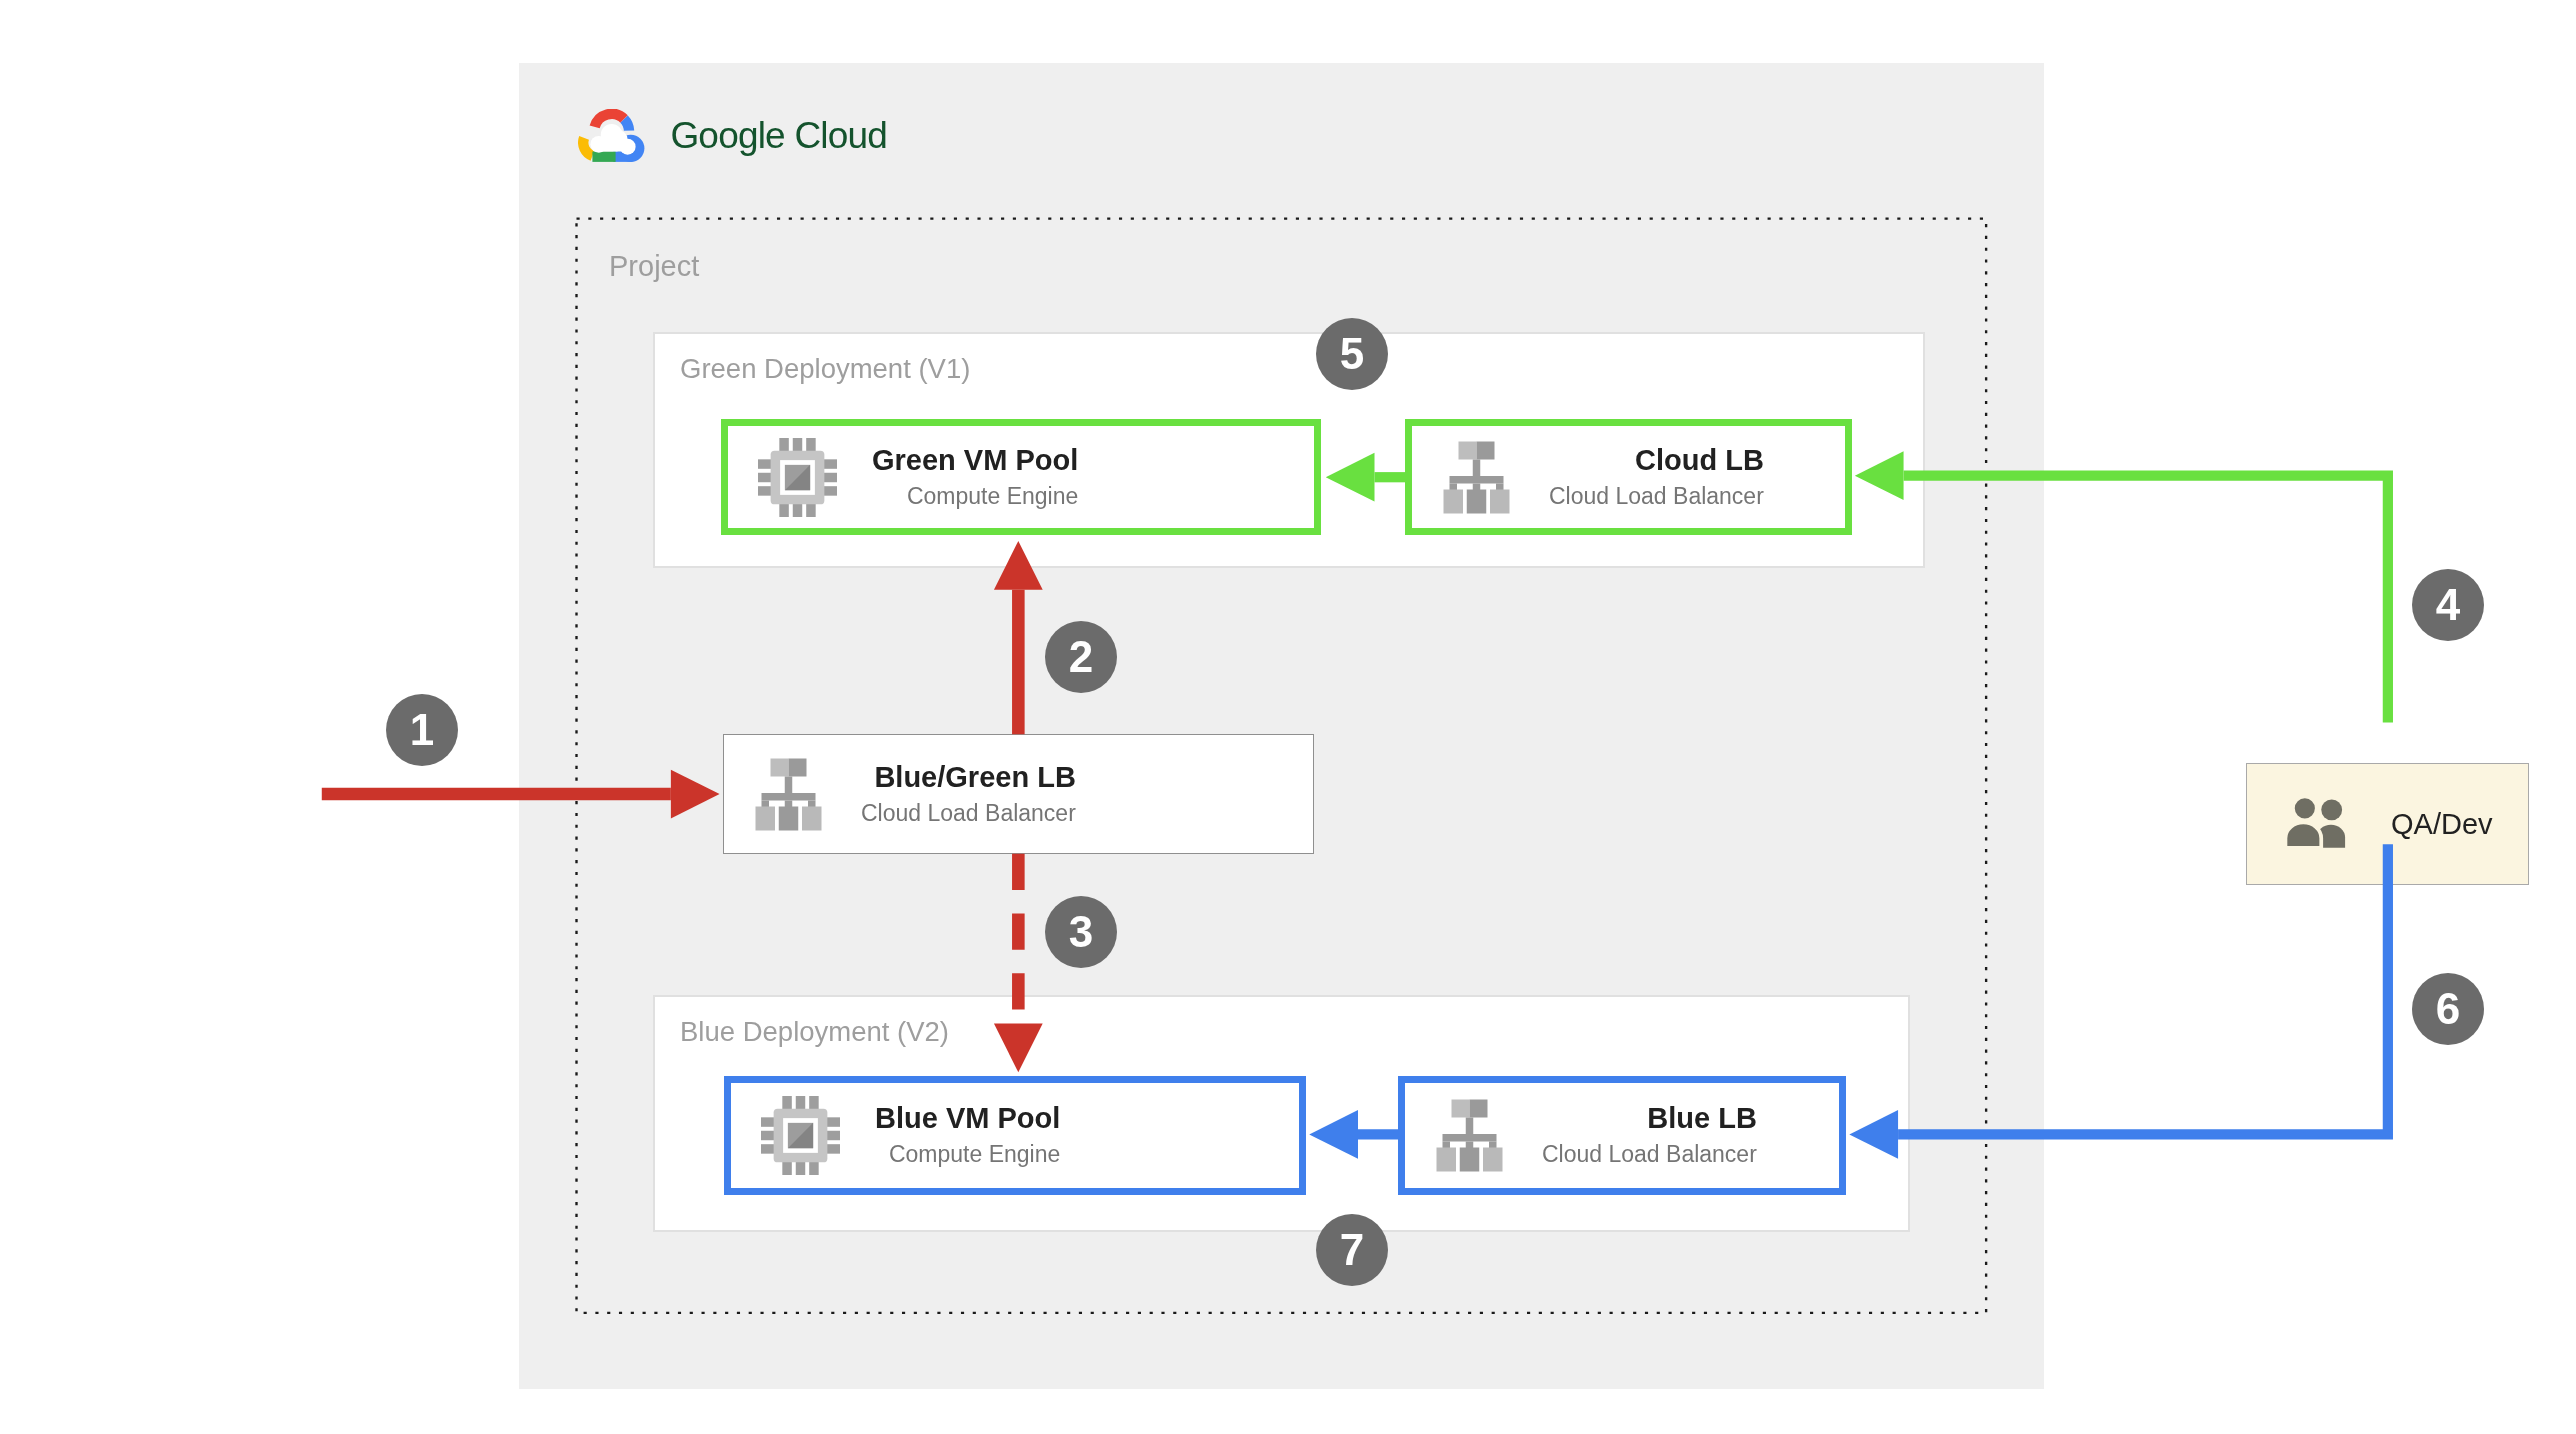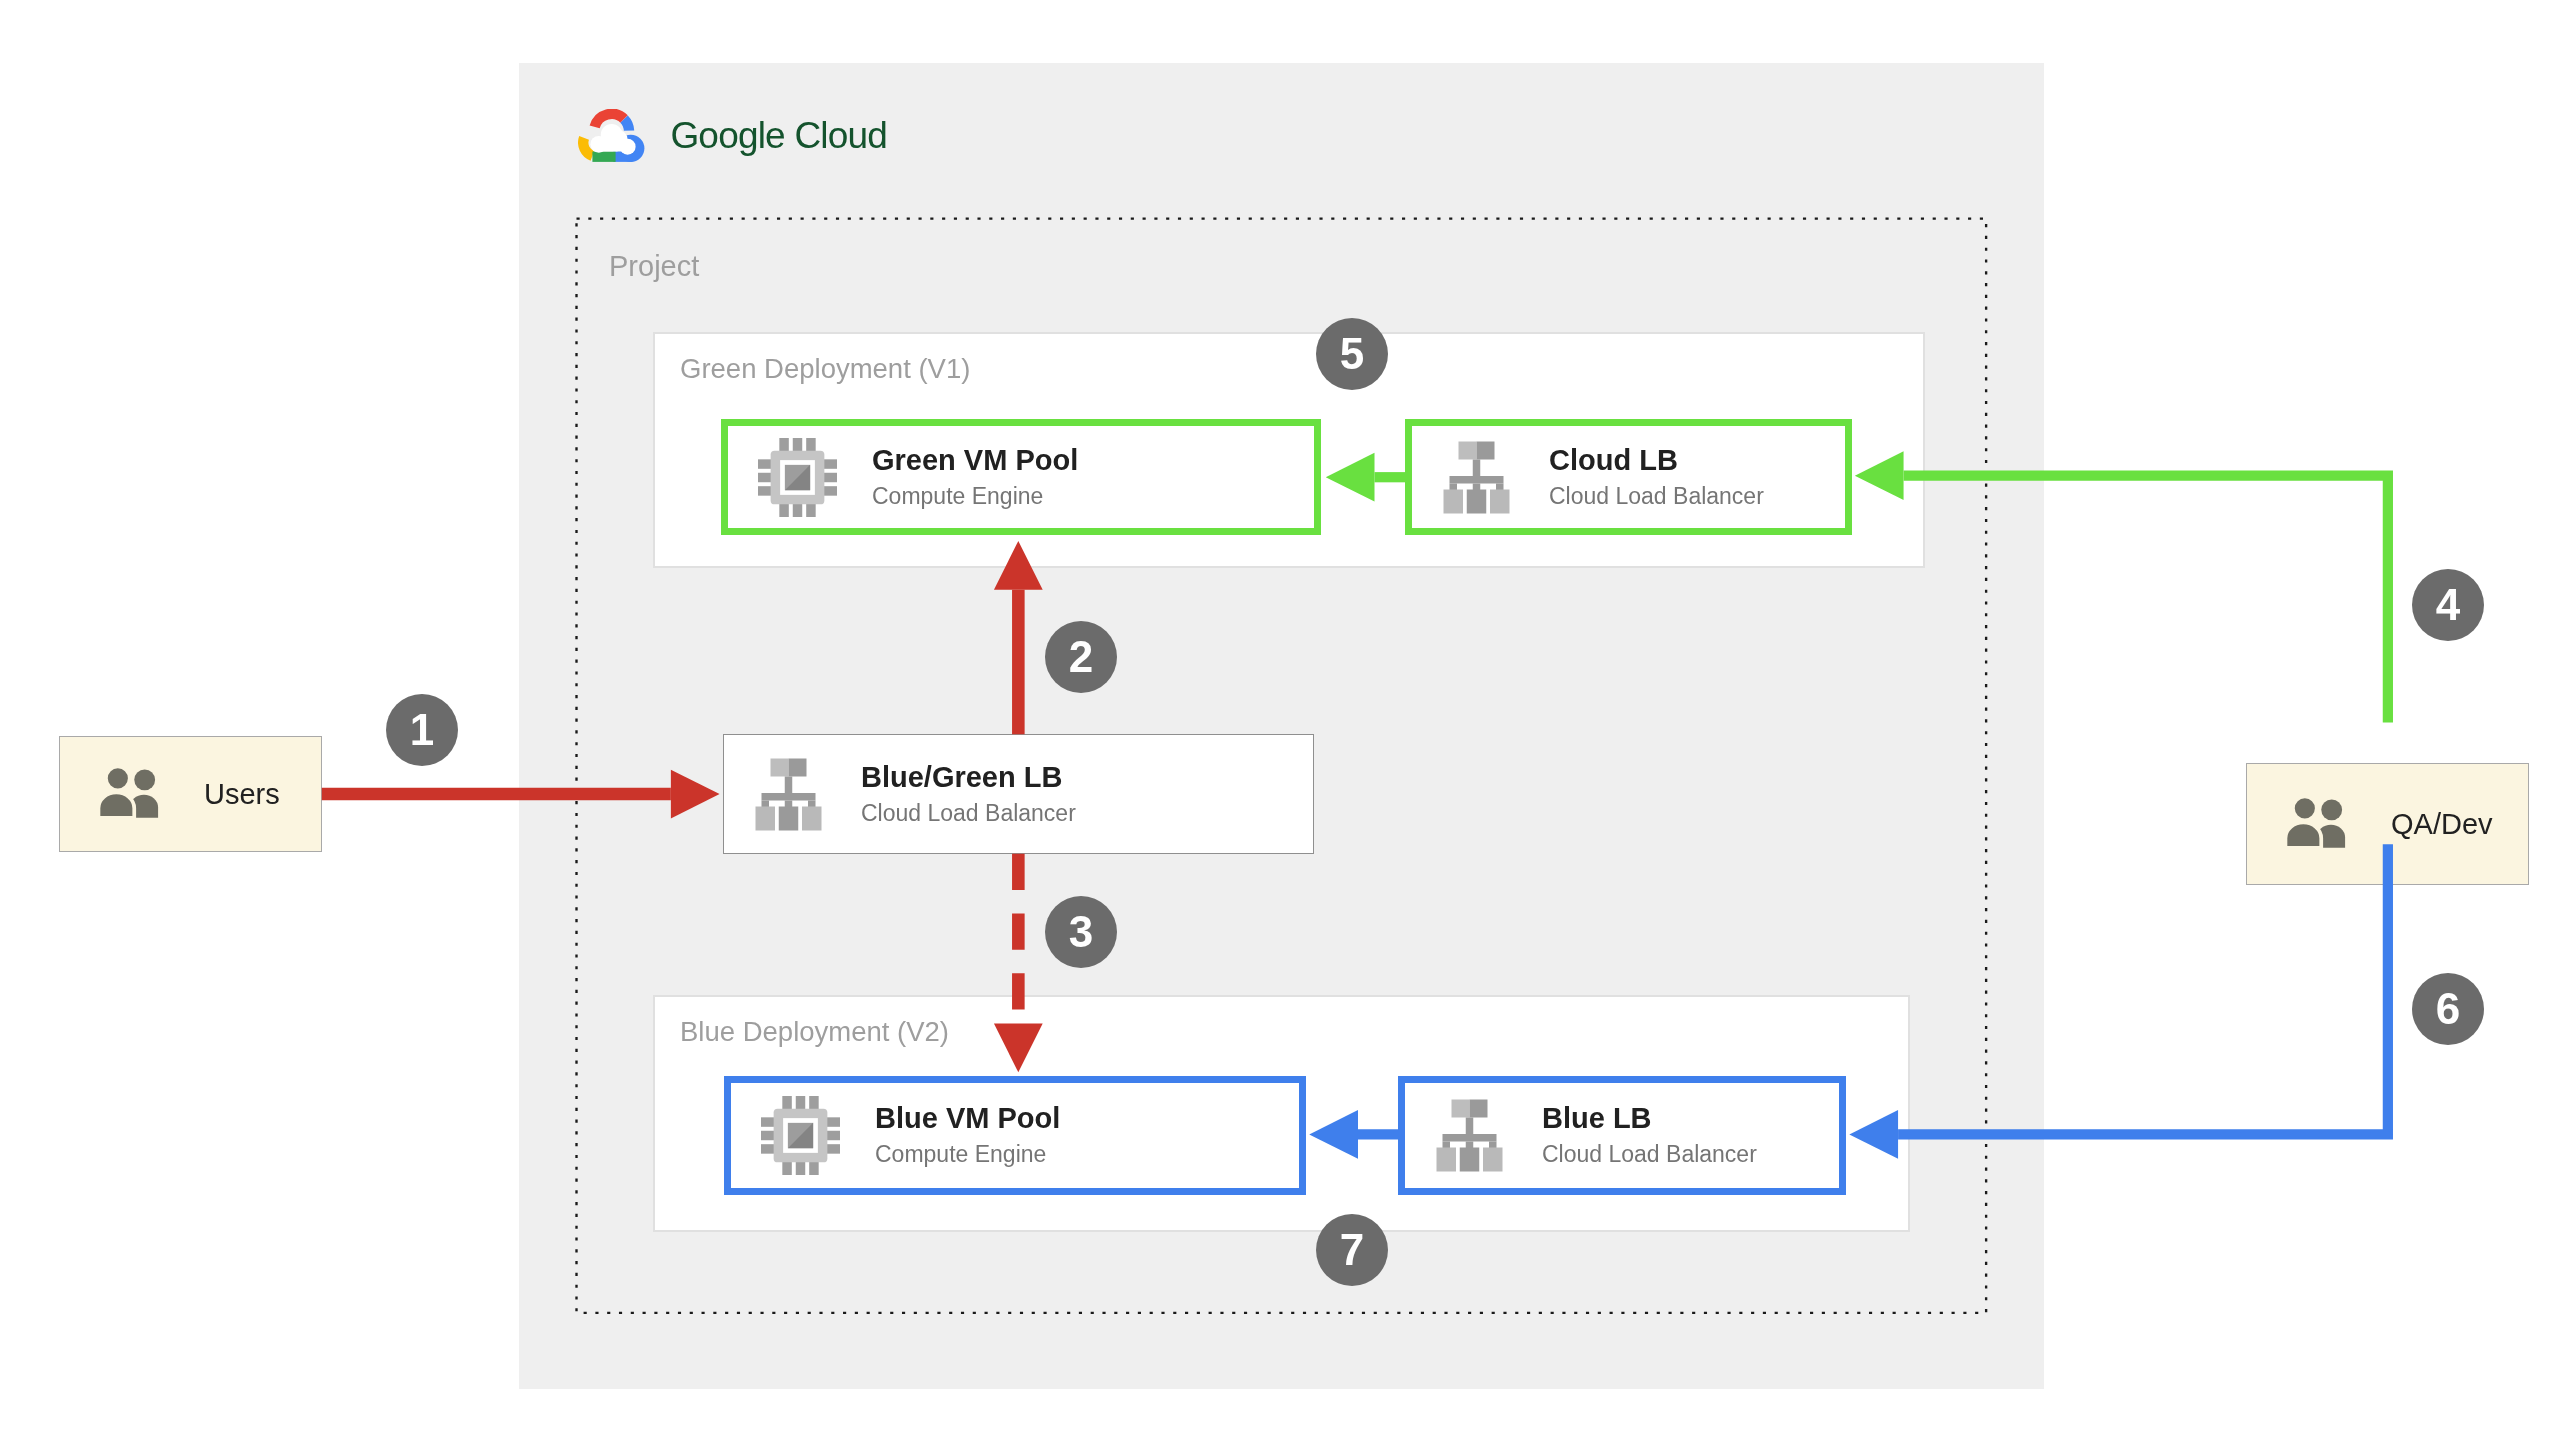--- a/index.html
+++ b/index.html
@@ -8,21 +8,21 @@
     font-family:"Liberation Sans","DejaVu Sans",sans-serif;
   }
   .gray-panel{position:absolute;left:519px;top:63px;width:1525px;height:1326px;background:#EFEFEF;}
   .logo{position:absolute;left:578px;top:109px;display:flex;align-items:center;gap:20.4px;}
   .logo-text{font-size:37px;color:#14532d;font-weight:500;letter-spacing:-0.8px;white-space:nowrap;}
   .project-label{position:absolute;left:609px;top:250px;font-size:29px;color:#9E9E9E;}
   .deploy-box{position:absolute;background:#ffffff;border:2.4px solid #E0E0E0;box-sizing:border-box;}
   .deploy-box .deploy-label{position:absolute;left:25px;top:19px;font-size:27.5px;color:#9E9E9E;white-space:nowrap;}
   .deploy-green{left:653px;top:332px;width:1272px;height:236px;}
   .deploy-blue{left:653px;top:995px;width:1257px;height:237px;}
-  .node{position:absolute;background:#ffffff;box-sizing:border-box;display:flex;align-items:center;padding-left:30px;gap:35px;}
+  .node{position:absolute;background:#ffffff;box-sizing:border-box;display:flex;align-items:center;padding-left:30px;gap:35px;text-align:right;}
   .node .ttl{font-size:29px;color:#212121;font-weight:600;line-height:38px;white-space:nowrap;}
   .node .sub{font-size:23px;color:#757575;font-weight:400;line-height:35px;white-space:nowrap;}
   .green-border{border:7px solid #69E040;}
   .blue-border{border:7px solid #3F7FEC;}
   .gray-border{border:1.6px solid #8F8F8F;}
   .node-green-vm{left:721px;top:419px;width:600px;height:116px;}
   .node-green-lb{left:1405px;top:419px;width:447px;height:116px;}
   .node-router{left:723px;top:734px;width:591px;height:120px;}
   .node-blue-vm{left:724px;top:1076px;width:582px;height:119px;}
   .node-blue-lb{left:1398px;top:1076px;width:448px;height:119px;}
@@ -180,33 +180,20 @@
       <rect x="2" y="68" width="26" height="32" fill="#B9B9B9"></rect>
         <rect x="33" y="68" width="26" height="32" fill="#9A9A9A"></rect>
         <rect x="64" y="68" width="26" height="32" fill="#B9B9B9"></rect>
     </svg>
     <div>
       <div class="ttl">Blue LB</div>
       <div class="sub">Cloud Load Balancer</div>
     </div>
   </div>
 
-  <div class="ext-box ext-users">
-    <svg width="82" height="60" viewBox="0 0 110 80">
-      <g fill="#6F6E63">
-        <circle cx="72" cy="21" r="14"></circle>
-        <path d="M52,72 v-14 a19,17 0 0 1 38,0 v14 z"></path>
-      </g>
-      <g fill="#6F6E63" stroke="#FBF5E0" stroke-width="5">
-        <circle cx="36" cy="19" r="16"></circle>
-        <path d="M10,72 v-13 a24,21 0 0 1 48,0 v13 z"></path>
-      </g>
-    </svg>
-    <span class="lbl">Users</span>
-  </div>
 
   <div class="ext-box ext-qadev">
     <svg width="82" height="60" viewBox="0 0 110 80">
       <g fill="#6F6E63">
         <circle cx="72" cy="21" r="14"></circle>
         <path d="M52,72 v-14 a19,17 0 0 1 38,0 v14 z"></path>
       </g>
       <g fill="#6F6E63" stroke="#FBF5E0" stroke-width="5">
         <circle cx="36" cy="19" r="16"></circle>
         <path d="M10,72 v-13 a24,21 0 0 1 48,0 v13 z"></path>

